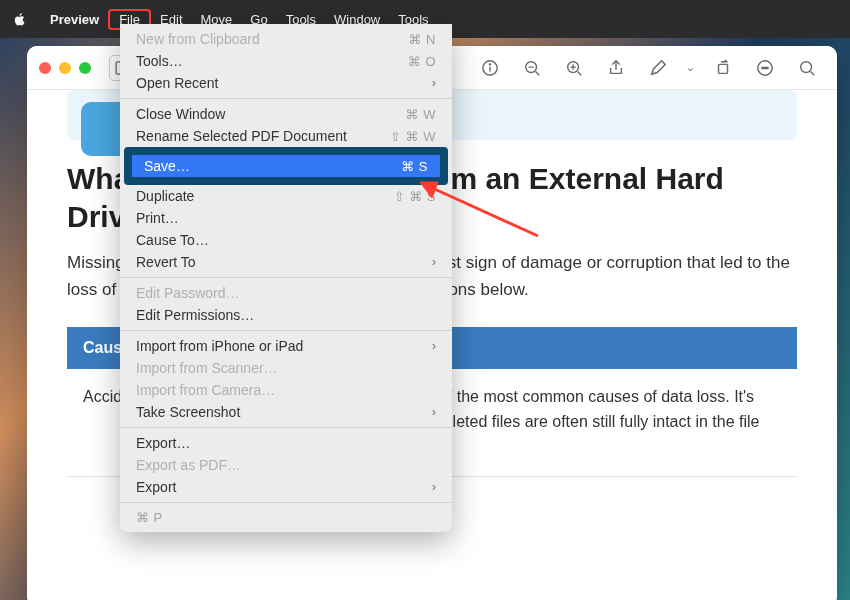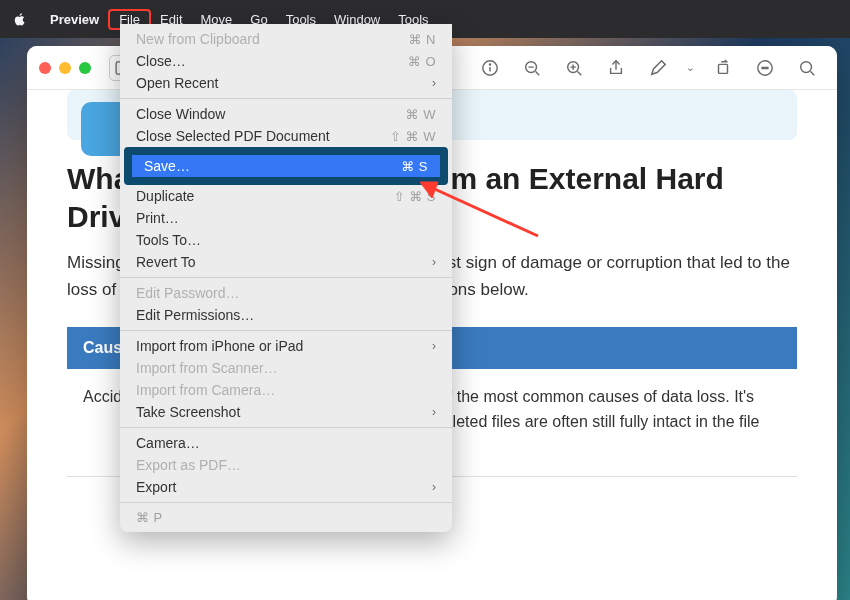--- a/index.html
+++ b/index.html
@@ -259,49 +259,49 @@
     </table>
   </div>
 </div>
 
 <div class="dropdown" id="file-dropdown">
     <div class="d-item disabled">
       <span class="label">New from Clipboard</span>
       <span class="shortcut">⌘ N</span>
     </div>
     <div class="d-item">
-      <span class="label">Close…</span>
+      <span class="label">Tools…</span>
       <span class="shortcut">⌘ O</span>
     </div>
     <div class="d-item">
       <span class="label">Open Recent</span>
       <span class="chevron">›</span>
     </div>
     <div class="sep"></div>
     <div class="d-item">
       <span class="label">Close Window</span>
       <span class="shortcut">⌘ W</span>
     </div>
     <div class="d-item">
-      <span class="label">Close Selected PDF Document</span>
+      <span class="label">Rename Selected PDF Document</span>
       <span class="shortcut">⇧ ⌘ W</span>
     </div>
     <div class="d-item selected">
       <span class="label">Save…</span>
       <span class="shortcut">⌘ S</span>
     </div>
     <div class="d-item">
       <span class="label">Duplicate</span>
       <span class="shortcut">⇧ ⌘ S</span>
     </div>
     <div class="d-item">
       <span class="label">Print…</span>
     </div>
     <div class="d-item">
-      <span class="label">Tools To…</span>
+      <span class="label">Cause To…</span>
     </div>
     <div class="d-item">
       <span class="label">Revert To</span>
       <span class="chevron">›</span>
     </div>
     <div class="sep"></div>
     <div class="d-item disabled">
       <span class="label">Edit Password…</span>
     </div>
     <div class="d-item">
@@ -317,21 +317,21 @@
     </div>
     <div class="d-item disabled">
       <span class="label">Import from Camera…</span>
     </div>
     <div class="d-item">
       <span class="label">Take Screenshot</span>
       <span class="chevron">›</span>
     </div>
     <div class="sep"></div>
     <div class="d-item">
-      <span class="label">Camera…</span>
+      <span class="label">Export…</span>
     </div>
     <div class="d-item disabled">
       <span class="label">Export as PDF…</span>
     </div>
     <div class="d-item">
       <span class="label">Export</span>
       <span class="chevron">›</span>
     </div>
     <div class="sep"></div>
     <div class="d-item">

